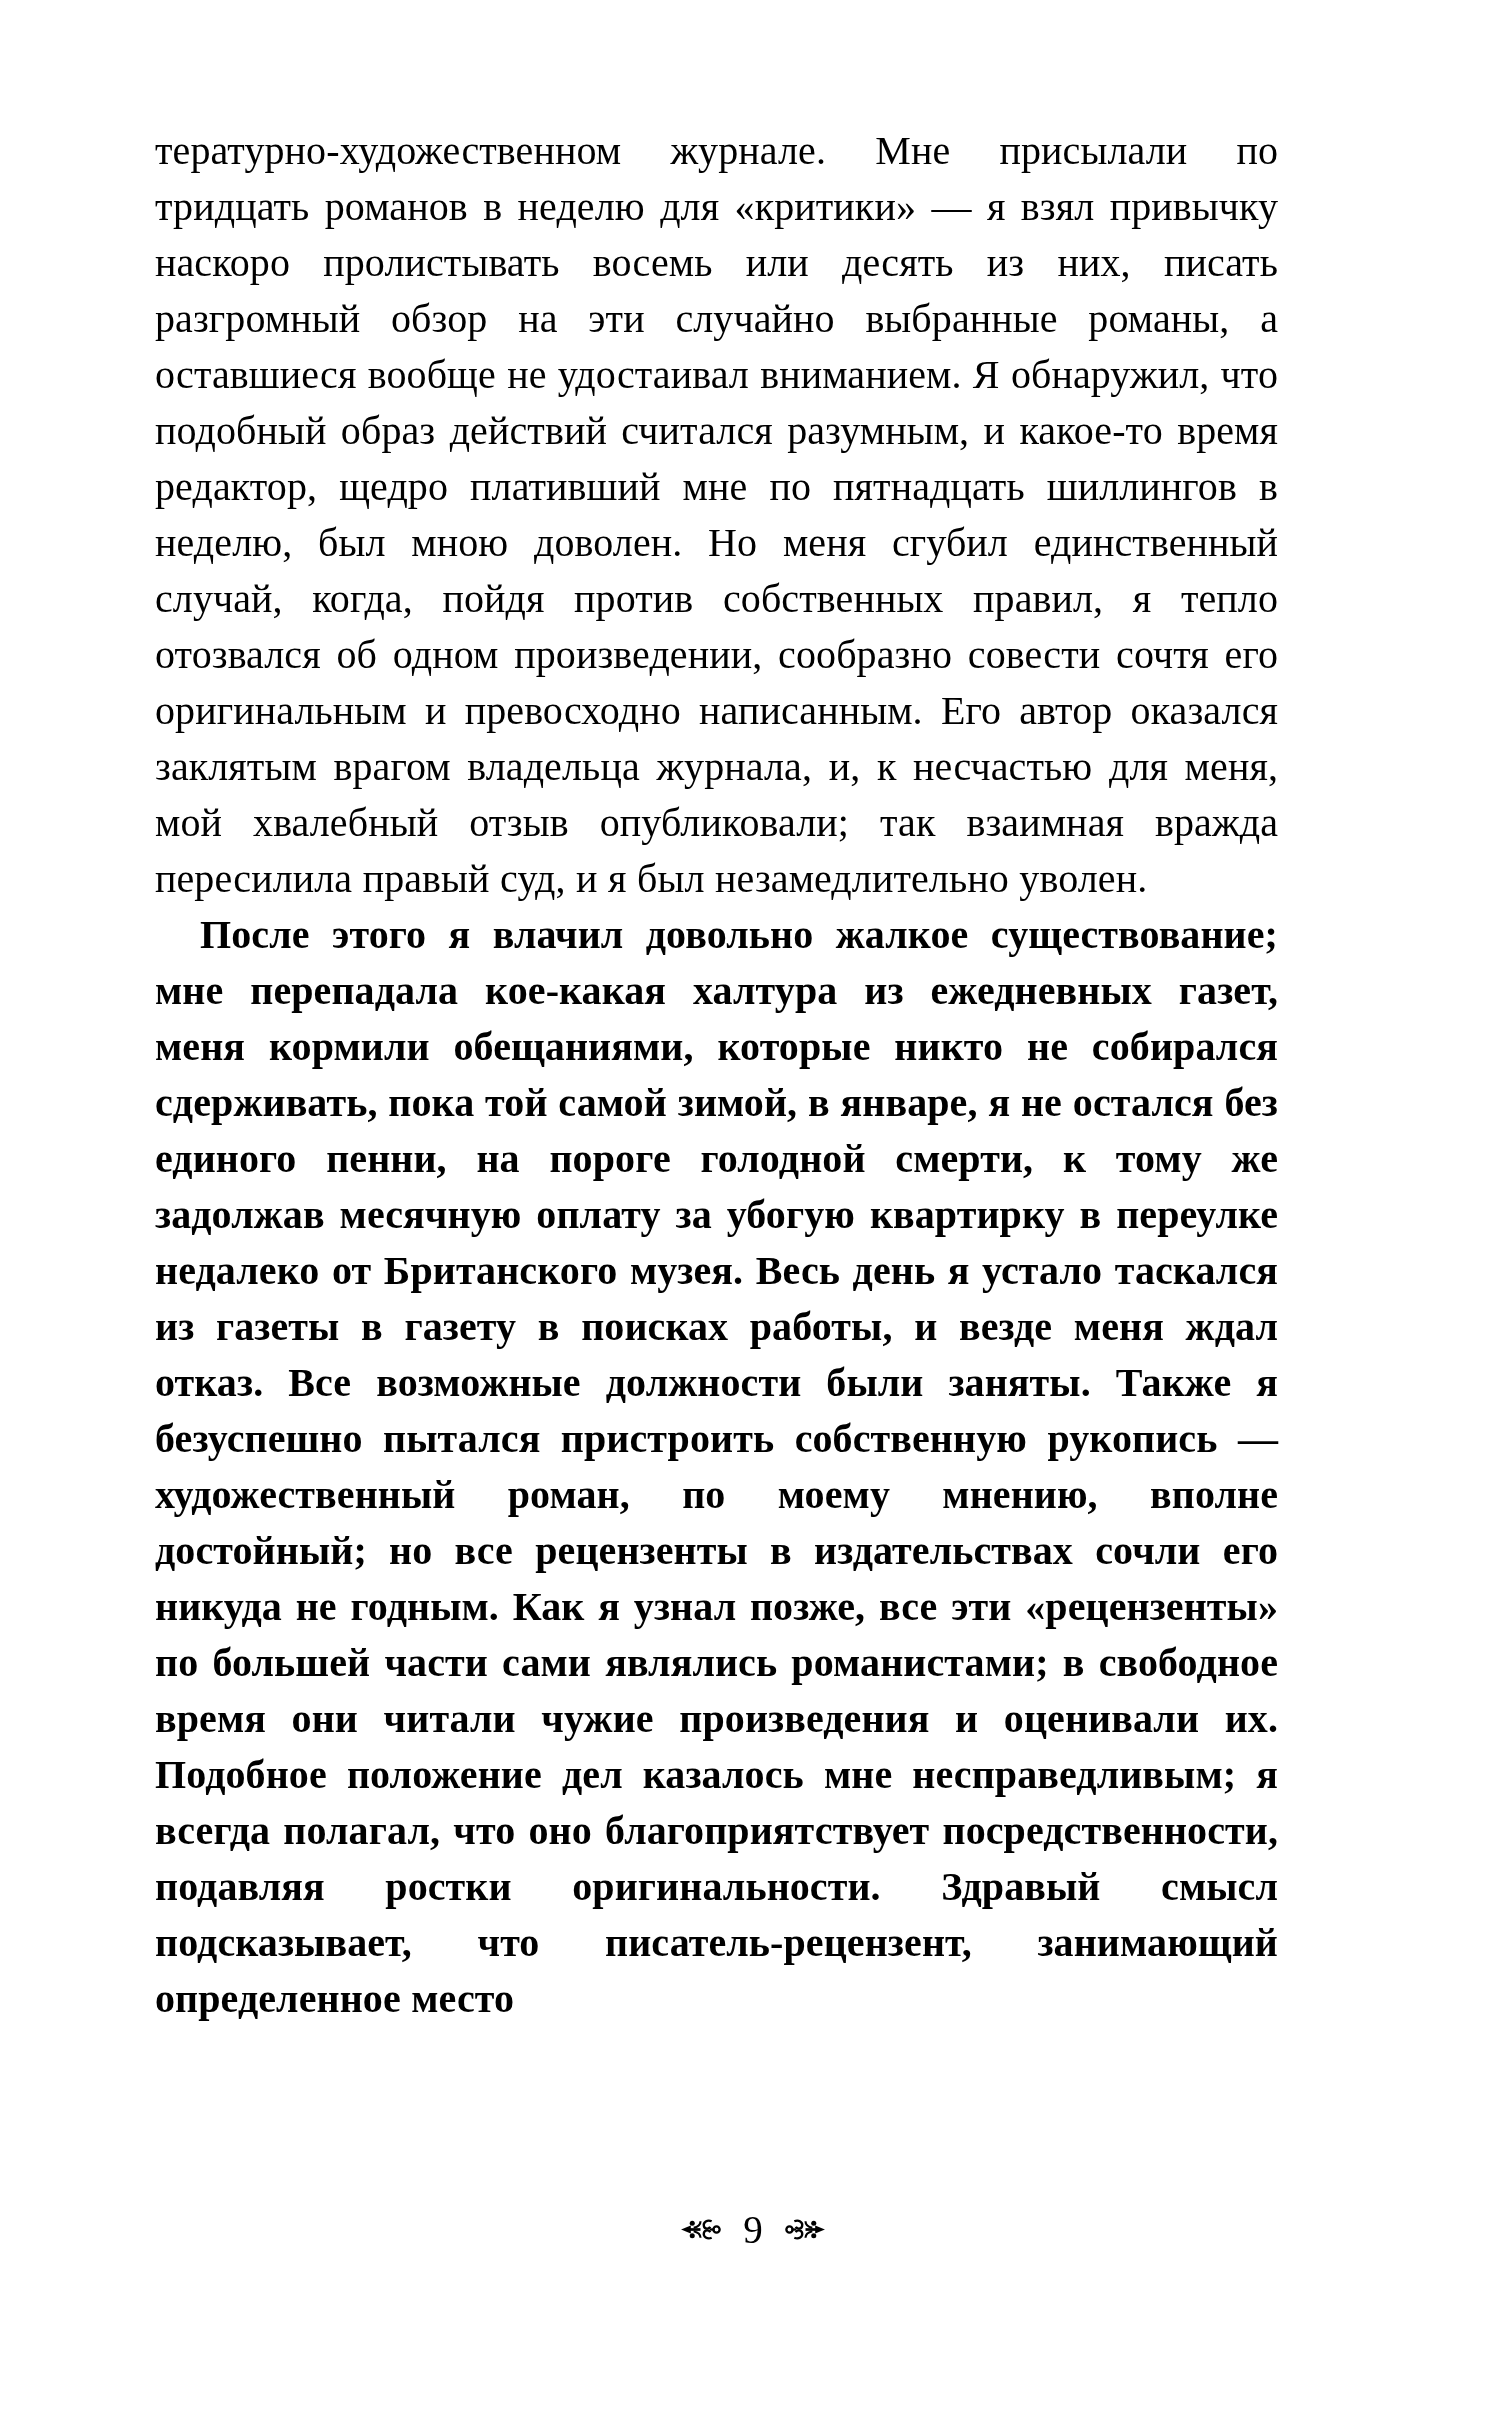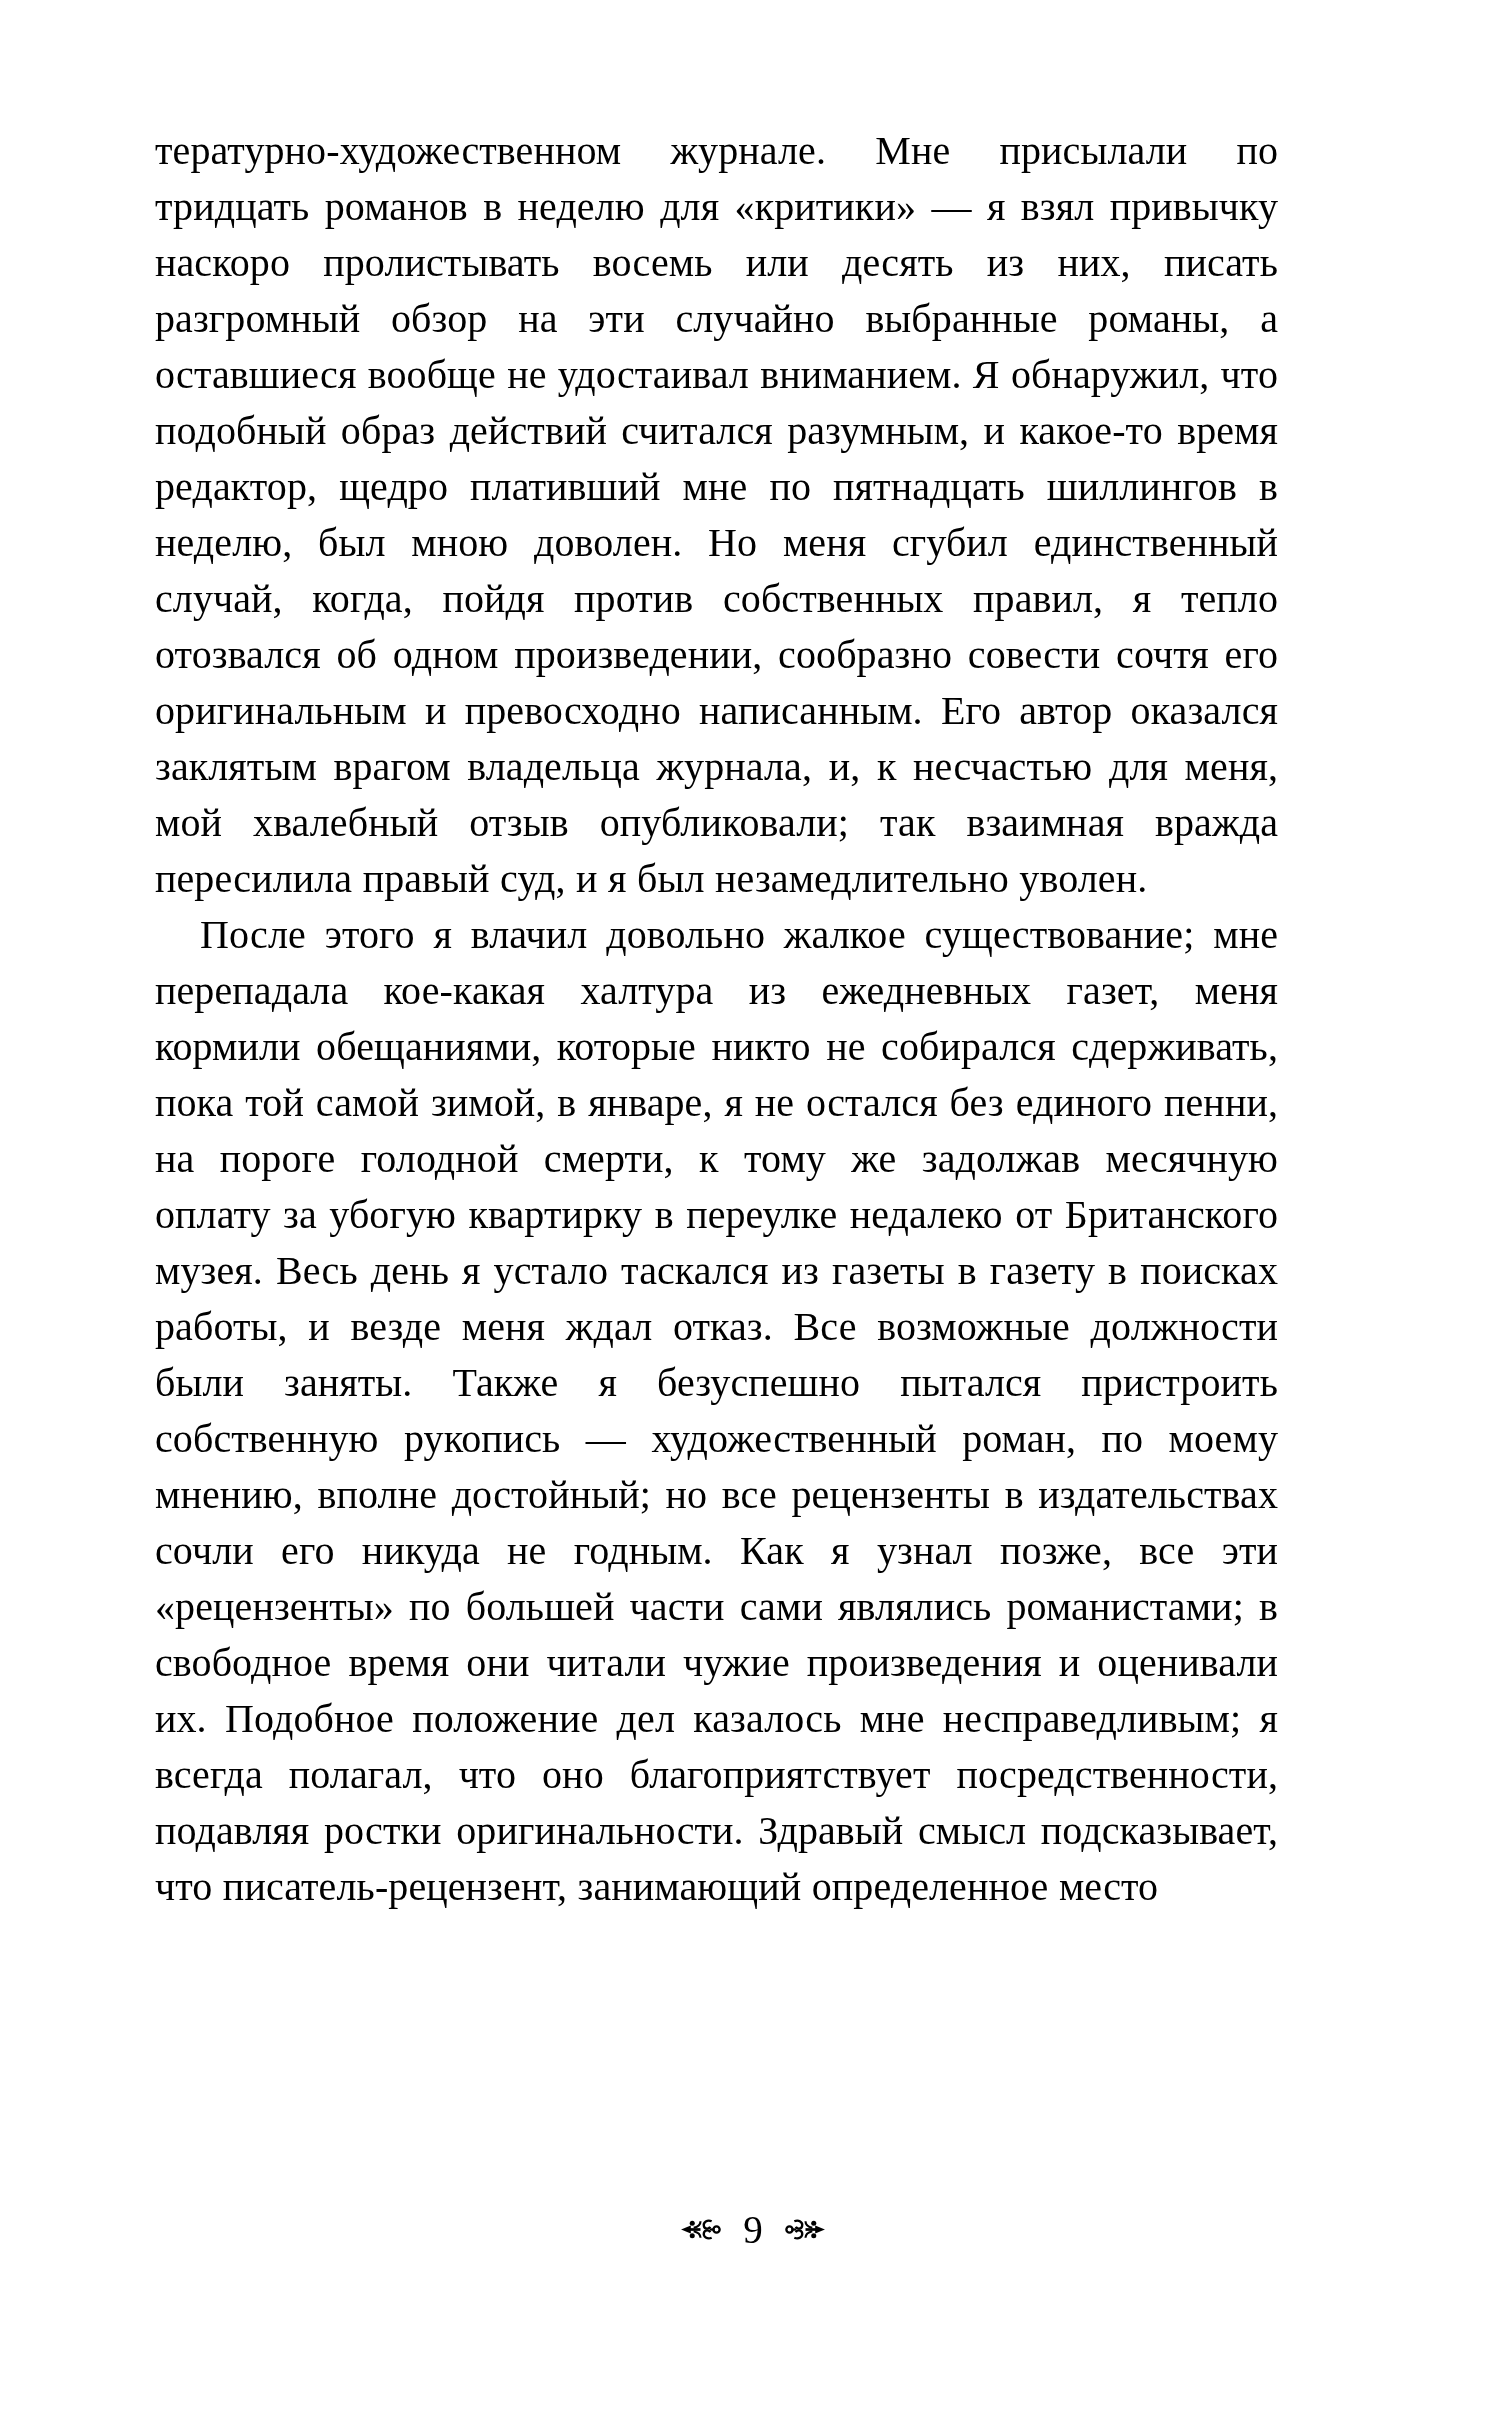--- a/index.html
+++ b/index.html
@@ -47,20 +47,21 @@
   }
 
   
   .para.continued {
     text-indent: 0;
   }
 
   
   .para.indented {
     text-indent: 45px;
+    font-weight: bold;
   }
 
   .footer {
     position: absolute;
     left: 0;
     top: 2210px;
     width: 1506px;
     display: flex;
     align-items: center;
     justify-content: center;

